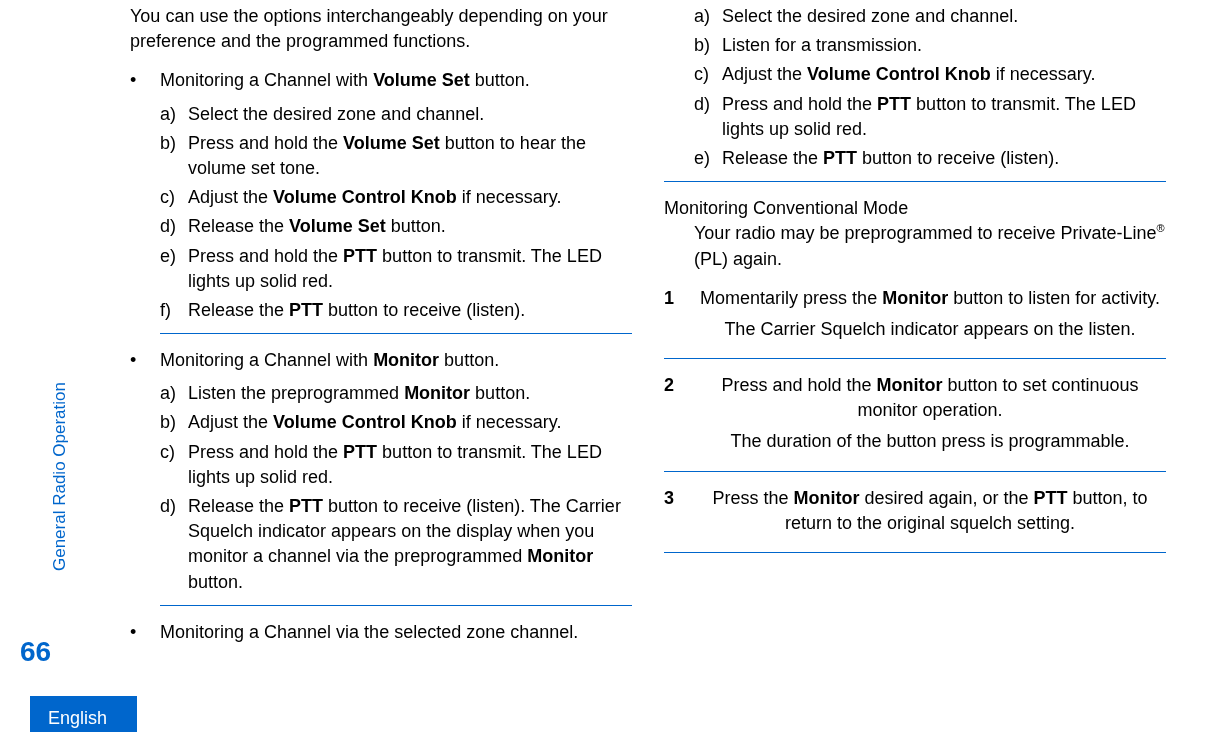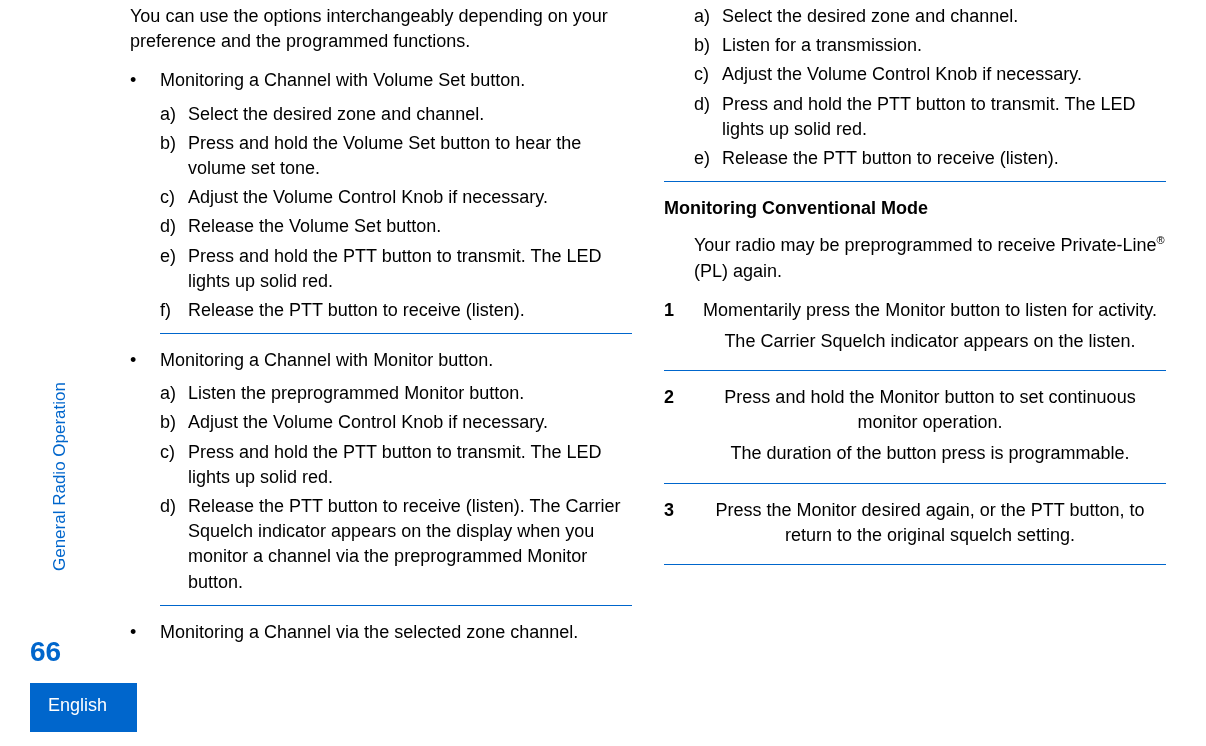--- a/index.html
+++ b/index.html
@@ -30,33 +30,33 @@
       left: 48px;
       bottom: 175px;
       color: #0066cc;
       font-size: 17px;
       writing-mode: vertical-rl;
       transform: rotate(180deg);
       white-space: nowrap;
     }
     .page-number {
       position: absolute;
-      left: 30px;
+      left: 20px;
       bottom: 75px;
       color: #0066cc;
       font-size: 28px;
       font-weight: bold;
     }
     .language-tab {
       position: absolute;
       left: 30px;
       bottom: 14px;
       background: #0066cc;
       color: #fff;
-      padding: 10px 30px 14px 18px;
+      padding: 10px 30px 1px 18px;
       font-size: 18px;
     }
     .content-area {
       flex: 1;
       display: flex;
       gap: 32px;
       padding: 4px 40px 0 55px;
     }
     .column {
       flex: 1;
@@ -98,22 +98,21 @@
       border: none;
       border-top: 1.5px solid #0066cc;
       margin: 10px 0 14px 0;
     }
     .divider-indent {
       border: none;
       border-top: 1.5px solid #0066cc;
       margin: 10px 0 14px 30px;
     }
     .subheading {
-      font-weight: bold;
-      margin-bottom: 12px;
+      font-weight: normal;
     }
     .body-para {
       margin-left: 30px;
       margin-bottom: 14px;
     }
     .numbered-list {
       margin-left: 0;
     }
     .numbered-item {
       display: flex;
@@ -125,21 +124,21 @@
       font-weight: bold;
     }
     .number-text {
       flex: 1;
       text-align: center;
     }
     .number-text p {
       margin-bottom: 6px;
     }
     .bold {
-      font-weight: normal;
+      font-weight: bold;
     }
     sup {
       font-size: 11px;
       vertical-align: super;
     }
   </style>
 </head>
 <body>
 
 <div class="page-container">

